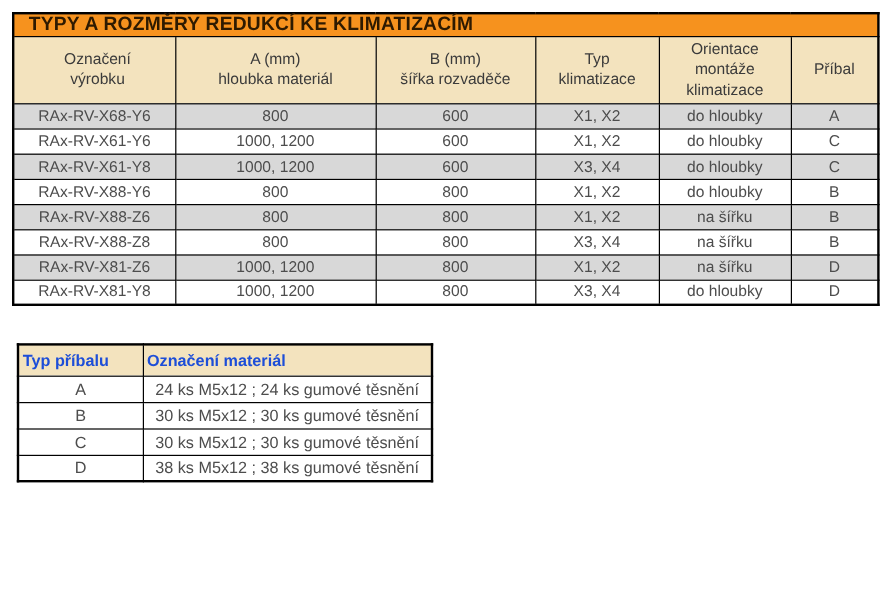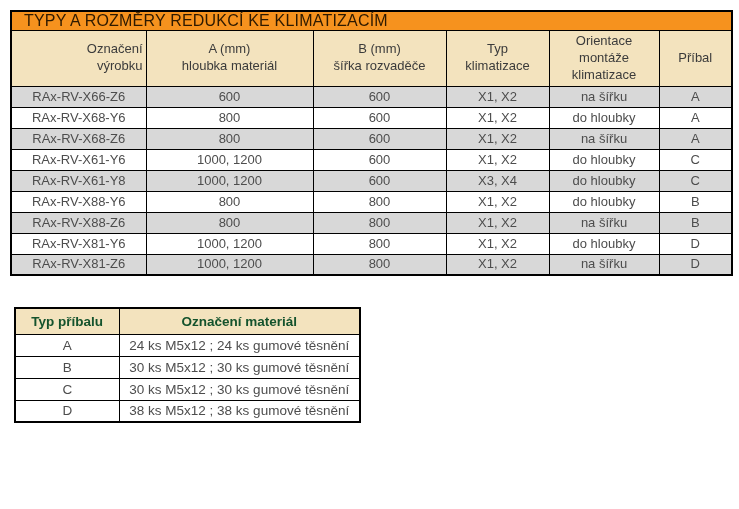--- a/index.html
+++ b/index.html
@@ -18,47 +18,47 @@
   }
   .page{padding:10px 0 0 10px;}
 
   table{border-collapse:collapse;table-layout:fixed;}
   .main-table{width:721px;border:2px solid var(--border);}
   .main-table th,.main-table td{border:1px solid var(--border);box-sizing:border-box;}
 
   .title-cell{
     background:var(--accent);
     color:var(--title-text);
-    font-size:16px;font-weight:normal;
+    font-size:16px;font-weight:bold;
     text-align:left;padding:0 0 0 12px;
     height:18px;vertical-align:middle;
     letter-spacing:0.2px;
   }
   .col-h{
     background:var(--header-beige);
     color:#3b3b3b;font-weight:normal;font-size:13px;
     text-align:center;vertical-align:middle;
     height:41px;line-height:1.3;
     white-space:pre-line;padding:2px 3px;
   }
-  .col-h.first{text-align:right;padding-left:8px;}
+  .col-h.first{text-align:center;padding-left:8px;}
 
   .main-table td{
     font-size:13px;text-align:center;vertical-align:middle;
     height:21px;padding:0 2px;color:var(--text);line-height:1.1;
   }
   .main-table tbody tr:nth-child(odd){background:var(--stripe-grey);}
   .main-table tbody tr:nth-child(even){background:#ffffff;}
 
   .acc-table{width:345px;border:2px solid var(--border);margin:31px 0 0 4px;}
   .acc-table th,.acc-table td{border:1px solid var(--border);box-sizing:border-box;}
   .acc-h{
     background:var(--header-beige);
-    color:#14532d;font-weight:bold;font-size:13.5px;
-    text-align:center;vertical-align:middle;height:26px;padding:2px 3px;
+    color:#1d4ed8;font-weight:bold;font-size:13.5px;
+    text-align:left;vertical-align:middle;height:26px;padding:2px 3px;
   }
   .acc-table td{
     background:#ffffff;font-size:13.5px;color:var(--text);
     text-align:center;vertical-align:middle;height:22px;padding:0 2px;
   }
 </style>
 </head>
 <body>
 
 <div class="page">
@@ -85,41 +85,25 @@
 šířka rozvaděče</th>
         <th class="col-h">Typ
 klimatizace</th>
         <th class="col-h">Orientace montáže
 klimatizace</th>
         <th class="col-h">Příbal</th>
       </tr>
     </thead>
     <tbody id="main-tbody">
         <tr>
-          <td>RAx-RV-X66-Z6</td>
-          <td>600</td>
-          <td>600</td>
-          <td>X1, X2</td>
-          <td>na šířku</td>
-          <td>A</td>
-        </tr>
-        <tr>
           <td>RAx-RV-X68-Y6</td>
           <td>800</td>
           <td>600</td>
           <td>X1, X2</td>
           <td>do hloubky</td>
-          <td>A</td>
-        </tr>
-        <tr>
-          <td>RAx-RV-X68-Z6</td>
-          <td>800</td>
-          <td>600</td>
-          <td>X1, X2</td>
-          <td>na šířku</td>
           <td>A</td>
         </tr>
         <tr>
           <td>RAx-RV-X61-Y6</td>
           <td>1000, 1200</td>
           <td>600</td>
           <td>X1, X2</td>
           <td>do hloubky</td>
           <td>C</td>
         </tr>
@@ -141,33 +125,41 @@
         </tr>
         <tr>
           <td>RAx-RV-X88-Z6</td>
           <td>800</td>
           <td>800</td>
           <td>X1, X2</td>
           <td>na šířku</td>
           <td>B</td>
         </tr>
         <tr>
-          <td>RAx-RV-X81-Y6</td>
-          <td>1000, 1200</td>
+          <td>RAx-RV-X88-Z8</td>
           <td>800</td>
-          <td>X1, X2</td>
-          <td>do hloubky</td>
-          <td>D</td>
+          <td>800</td>
+          <td>X3, X4</td>
+          <td>na šířku</td>
+          <td>B</td>
         </tr>
         <tr>
           <td>RAx-RV-X81-Z6</td>
           <td>1000, 1200</td>
           <td>800</td>
           <td>X1, X2</td>
           <td>na šířku</td>
+          <td>D</td>
+        </tr>
+        <tr>
+          <td>RAx-RV-X81-Y8</td>
+          <td>1000, 1200</td>
+          <td>800</td>
+          <td>X3, X4</td>
+          <td>do hloubky</td>
           <td>D</td>
         </tr>
       </tbody>
   </table>
 
   <table class="acc-table">
     <colgroup>
       <col style="width:104px">
         <col style="width:241px">
     </colgroup>

